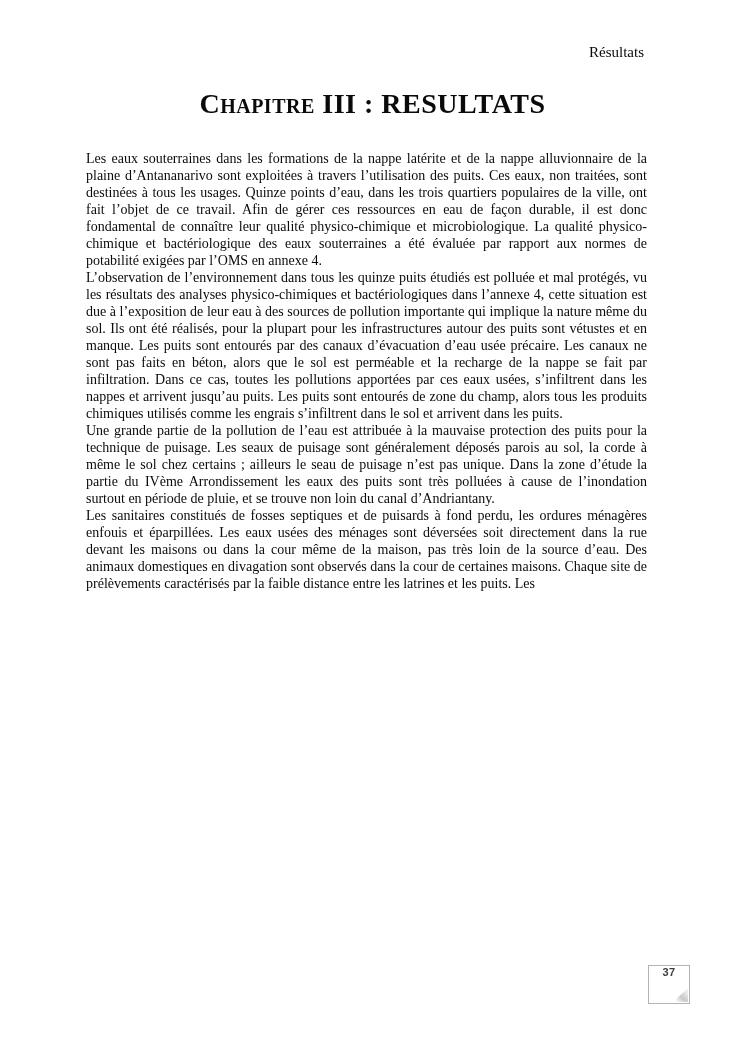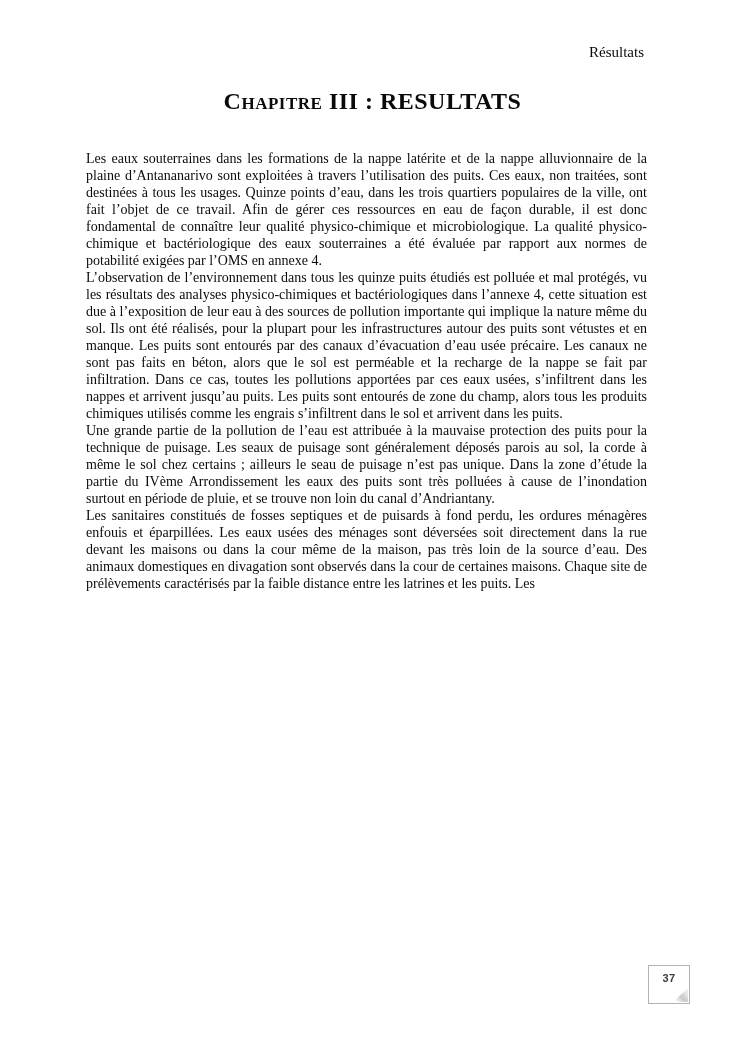--- a/index.html
+++ b/index.html
@@ -23,21 +23,21 @@
     font-size: 15px;
     line-height: 18px;
     color: #0a0a0a;
   }
   .chapter-title {
     position: absolute;
     top: 88px;
     left: 0;
     width: 100%;
     text-align: center;
-    font-size: 24px;
+    font-size: 28px;
     font-weight: bold;
     font-variant: small-caps;
     letter-spacing: 0.5px;
     color: #0a0a0a;
   }
   .body-text {
     position: absolute;
     top: 150px;
     left: 86px;
     width: 561px;
@@ -61,21 +61,20 @@
     top: 965px;
     width: 42px;
     height: 39px;
     border: 1px solid #b3b3b3;
     background: #ffffff;
     box-sizing: border-box;
   }
   .pagenum {
     display: block;
     text-align: center;
-    margin-top: 6px;
     font-family: "Liberation Sans", sans-serif;
     font-size: 11px;
     font-weight: 700;
     color: #3d3d3d;
     letter-spacing: 0.5px;
   }
   .folded-corner {
     position: absolute;
     right: 1px;
     bottom: 1px;

